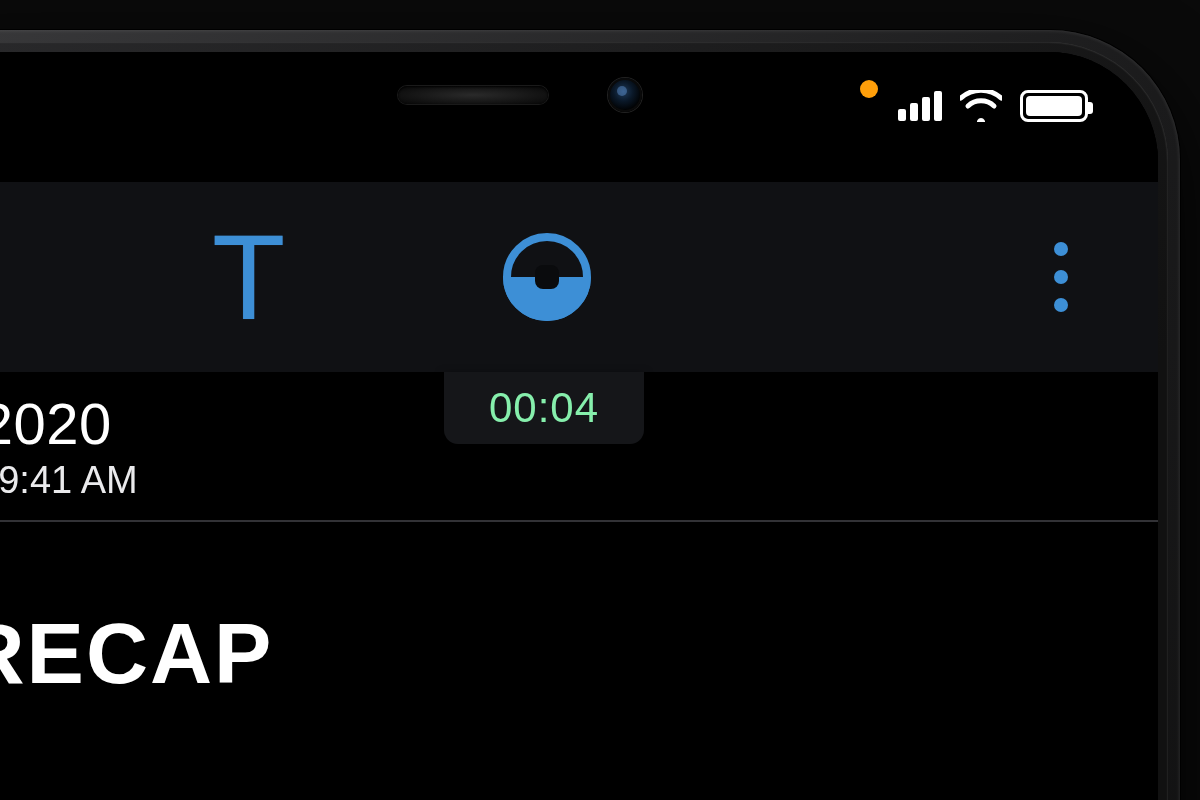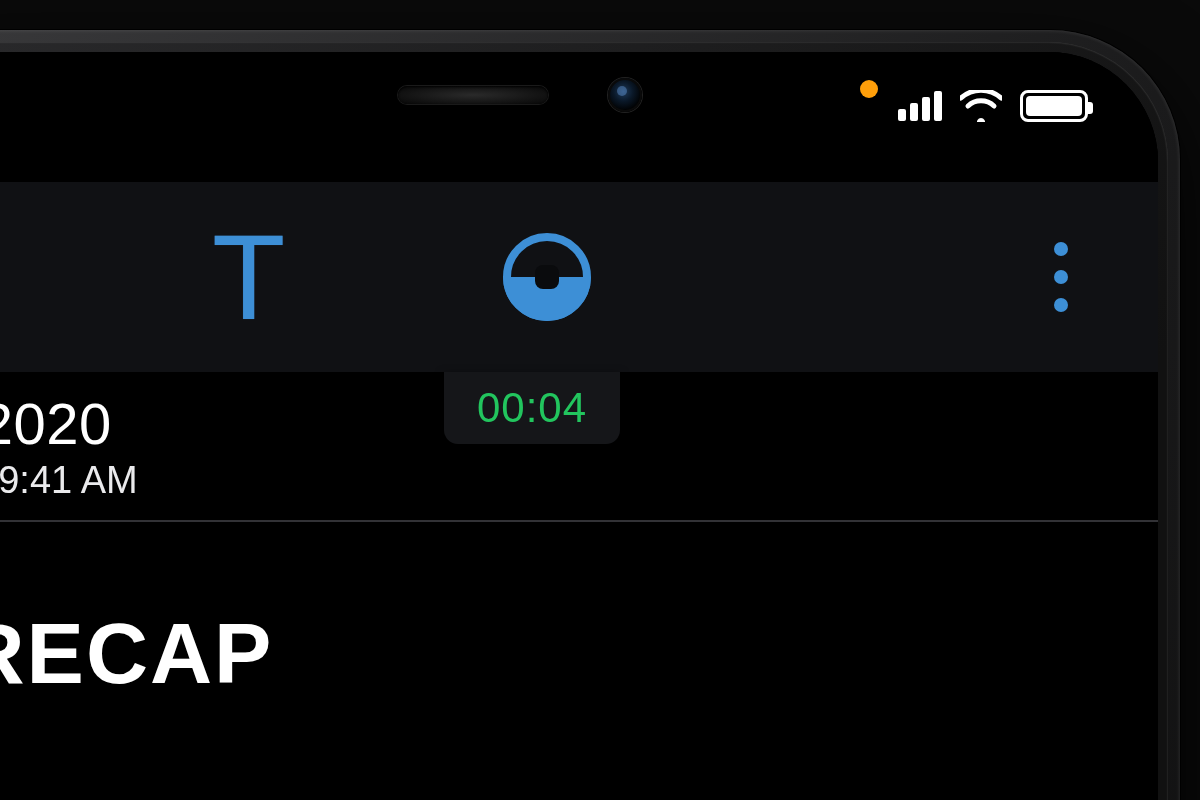--- a/index.html
+++ b/index.html
@@ -156,26 +156,26 @@
       text-shadow: 0 0 1px rgba(90,160,230,0.4);
     }
 
     .more-dots { display:flex; flex-direction:column; gap:14px; }
     .more-dots span{ width:14px; height:14px; background:#3d8fd6; border-radius:50%; }
 
     .timer {
       position: absolute;
       top: 320px;
       left: 562px;
-      width: 176px;
+      width: 200px;
       height: 72px;
       background: #151619;
       border-radius: 0 0 14px 14px;
       display:flex;align-items:center;justify-content:center;
-      color:#22c55e;
+      color:#86efac;
       font-size: 42px;
       font-weight: 400;
       letter-spacing: 1px;
       z-index: 10;
       box-shadow: 0 3px 10px rgba(0,0,0,0.6);
     }
 
     .date-block{
       position:absolute;
       top: 338px;

